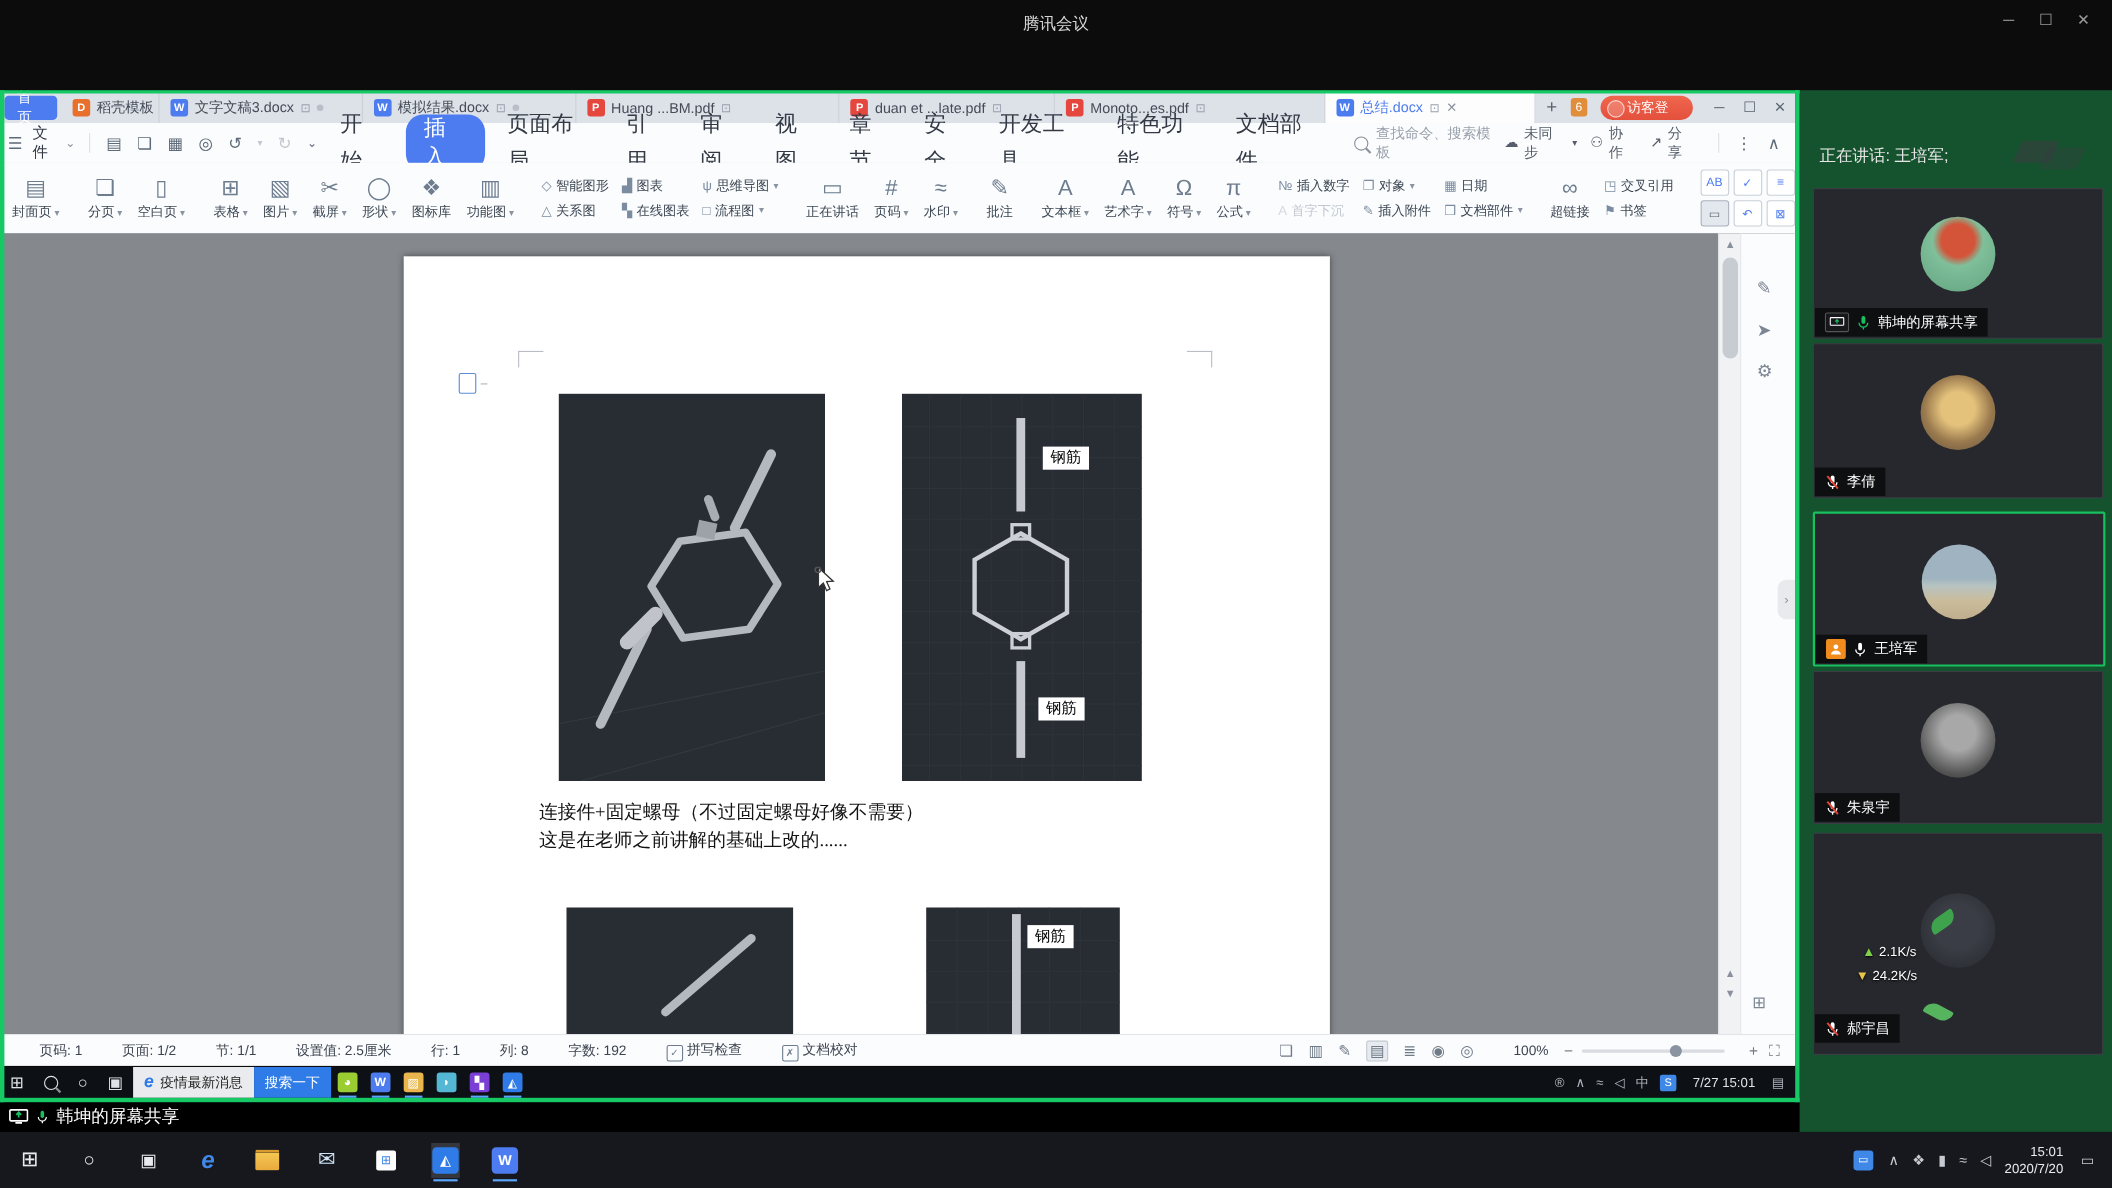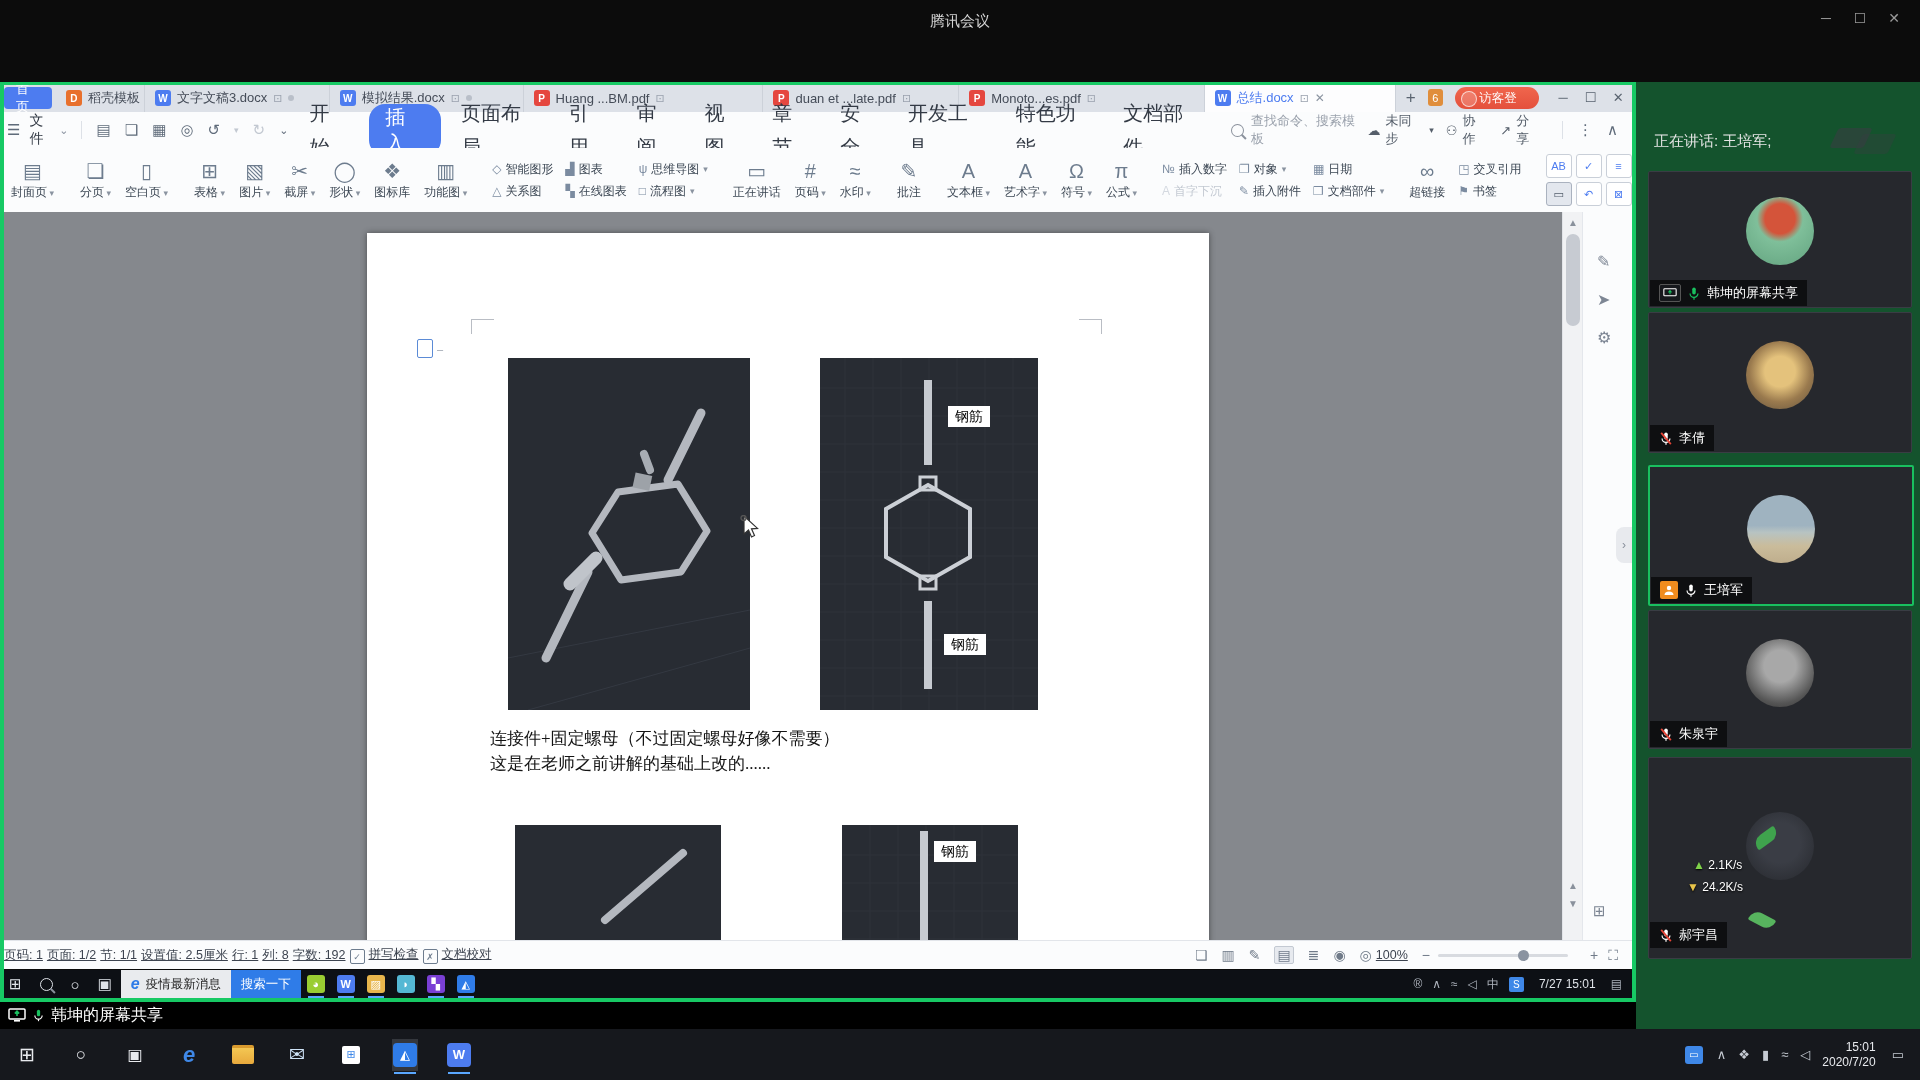--- a/index.html
+++ b/index.html
@@ -57,21 +57,21 @@
   .docline{position:absolute;font-family:"Liberation Serif","DejaVu Serif",serif;font-size:17px;color:#141414;white-space:nowrap;}
   
   #vscroll{position:absolute;left:1562px;top:0;width:20px;height:728px;background:#f1f2f4;border-left:1px solid #e2e4e8;}
   #vthumb{position:absolute;left:3px;top:22px;width:14px;height:92px;background:#c7cbd2;border-radius:7px;}
   .scrbtn{position:absolute;left:0;width:20px;text-align:center;color:#8a919c;font-size:10px;}
   #sidetools{position:absolute;left:1582px;top:0;width:50px;height:728px;background:#fbfcfd;border-left:1px solid #e4e7ec;}
   .sideic{position:absolute;left:14px;color:#7d8694;font-size:16px;}
   #collapse{position:absolute;left:1616px;top:315px;width:16px;height:36px;background:#e8eaee;border-radius:8px 0 0 8px;color:#8a919c;font-size:12px;display:flex;align-items:center;justify-content:center;}
   
   #statusbar{position:absolute;left:0;top:856px;width:1632px;height:28px;background:#fbfcfd;border-top:1px solid #e2e5ea;display:flex;align-items:center;font-size:12.5px;color:#3d4450;}
-  .sseg{margin-left:4px;white-space:nowrap;text-decoration:underline;}
+  .sseg{margin-left:36px;white-space:nowrap;}
   .chk{display:inline-flex;align-items:center;justify-content:center;width:13px;height:13px;border:1px solid #6d7c8e;border-radius:2px;font-size:9px;color:#6d7c8e;margin-right:4px;vertical-align:-2px;}
   .sbic{margin-left:14px;color:#707b89;font-size:14px;}
   .sbic.sel{background:#e7eaef;border:1px solid #c3c9d2;border-radius:2px;padding:0 2px;}
   #zoomtrack{width:130px;height:3px;background:#d8dbe0;border-radius:2px;position:relative;margin:0 8px;}
   #zoomknob{position:absolute;left:80px;top:-4px;width:11px;height:11px;border-radius:50%;background:#8a93a0;}
   
   #sharedbar{left:0;top:970px;width:1632px;height:28px;background:#0d1015;display:flex;align-items:center;}
   .stb-ic{color:#dfe3e8;font-size:15px;margin:0 9px;}
   #iebox{height:28px;background:#e9ebee;display:flex;align-items:center;padding:0 10px;gap:6px;color:#222;font-size:12.5px;}
   #iebox .e{color:#2f7ce8;font-weight:bold;font-style:italic;font-size:16px;}

